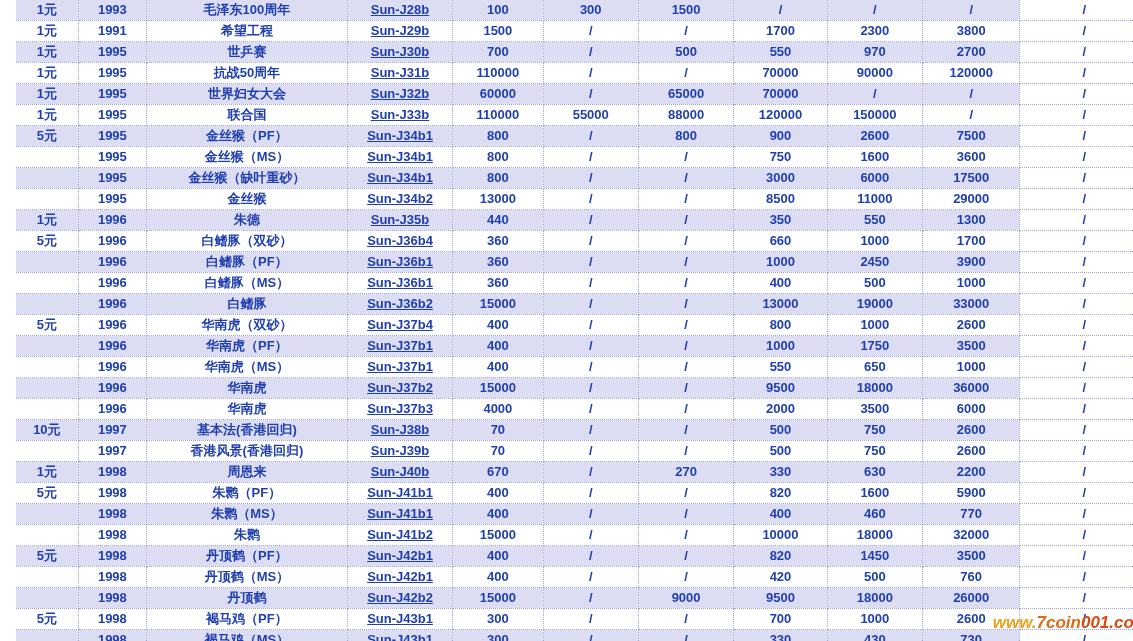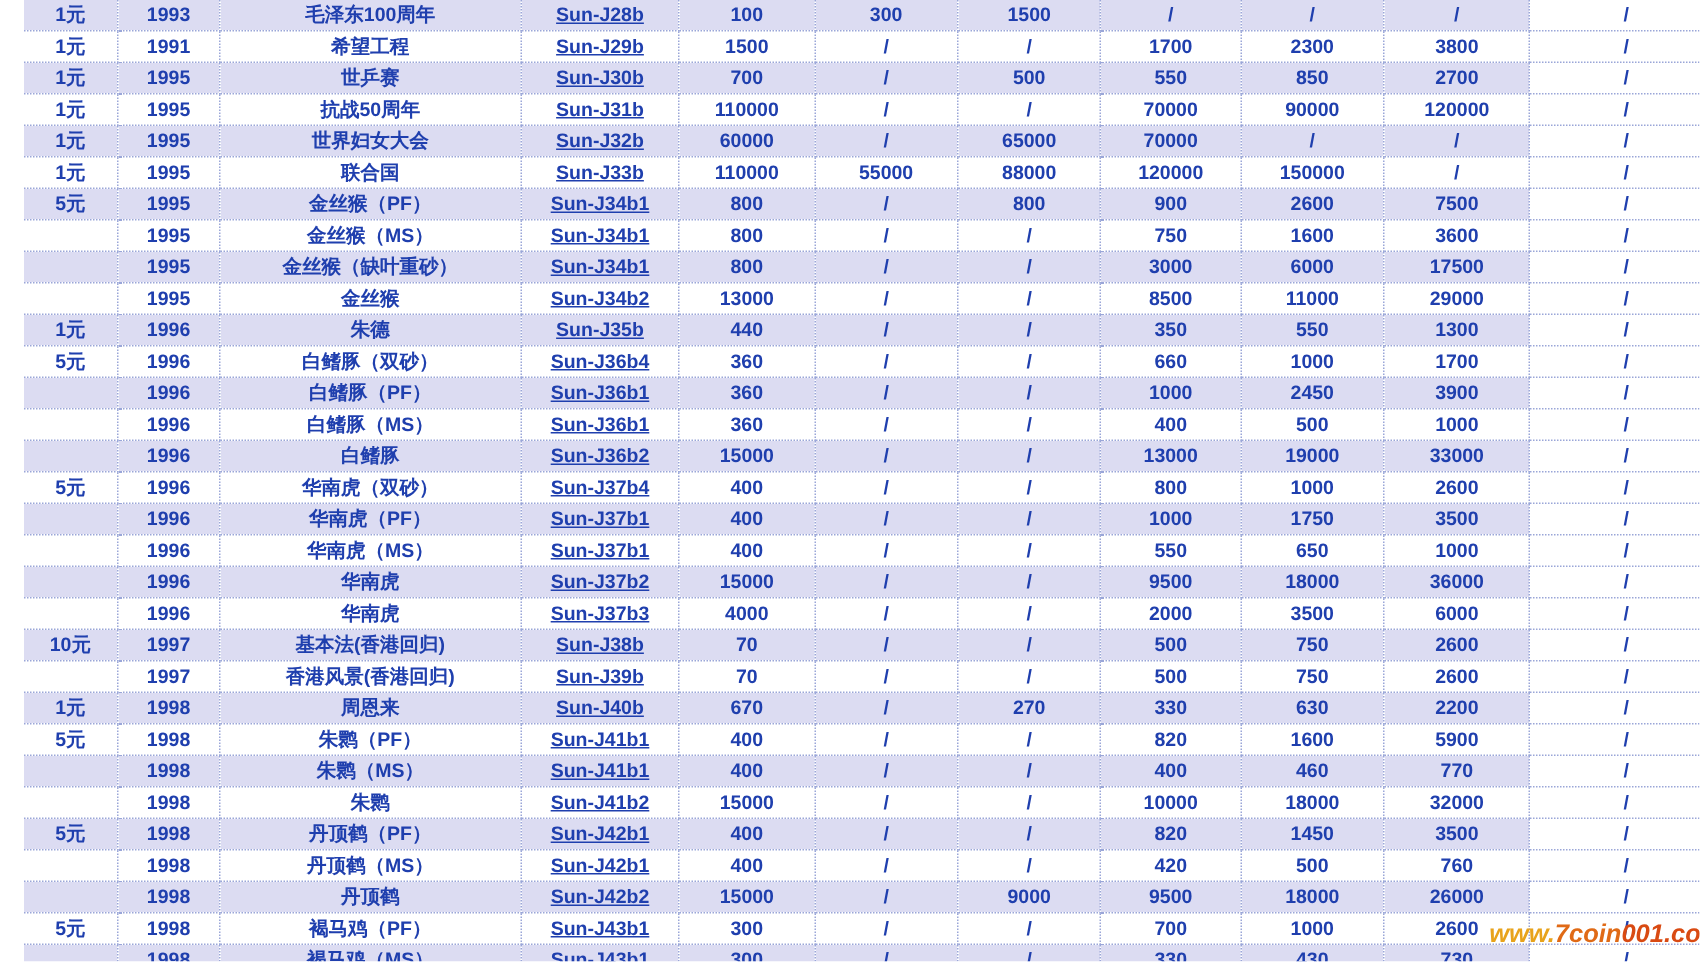--- a/index.html
+++ b/index.html
@@ -123,21 +123,21 @@
         </tr>
         <tr>
           <td class="denom shade">1元</td>
           <td class="year shade">1995</td>
           <td class="name shade">世乒赛</td>
           <td class="code shade">Sun-J30b</td>
           <td class="price shade">700</td>
           <td class="price shade">/</td>
           <td class="price shade">500</td>
           <td class="price shade">550</td>
-          <td class="price shade">850</td>
+          <td class="price shade">970</td>
           <td class="price shade">2700</td>
           <td class="price tail">/</td>
         </tr>
         <tr>
           <td class="denom plain">1元</td>
           <td class="year plain">1995</td>
           <td class="name plain">抗战50周年</td>
           <td class="code plain">Sun-J31b</td>
           <td class="price plain">110000</td>
           <td class="price plain">/</td>

